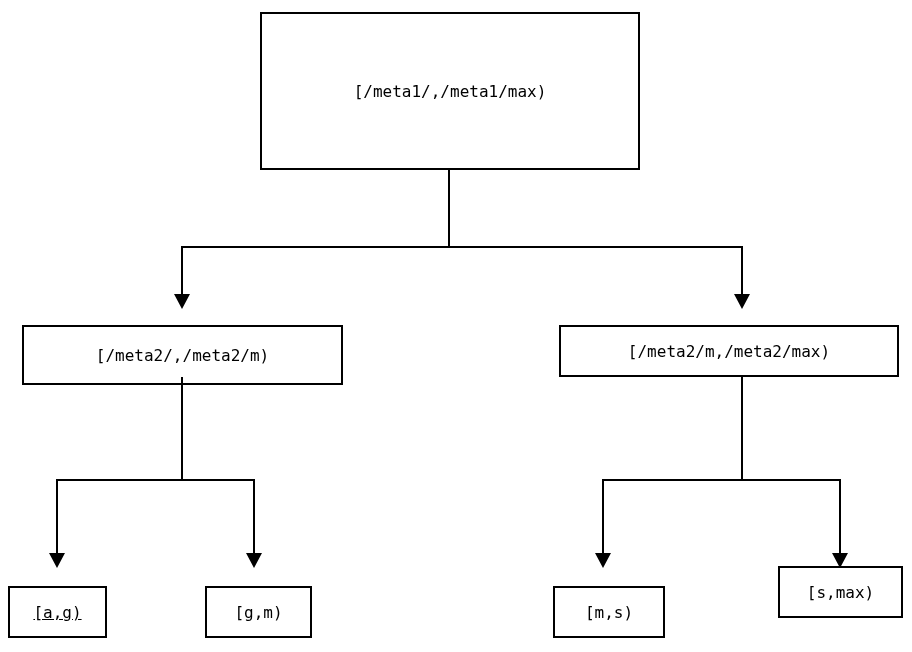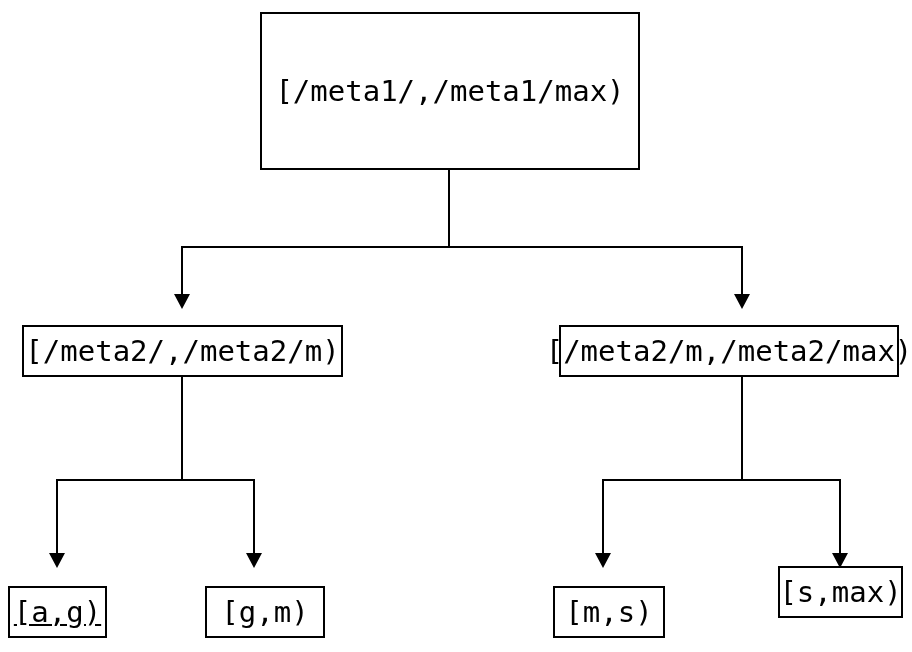--- a/index.html
+++ b/index.html
@@ -17,29 +17,29 @@
     overflow: hidden;
   }
   .node {
     position: absolute;
     box-sizing: border-box;
     border: 2px solid #000000;
     background: #ffffff;
     display: flex;
     align-items: center;
     justify-content: center;
-    font-size: 29px;
+    font-size: 16px;
     letter-spacing: 0;
     white-space: nowrap;
   }
   .node-root   { left: 260px; top: 12px;  width: 380px; height: 158px; }
-  .node-l2a    { left: 22px;  top: 325px; width: 321px; height: 52px; }
+  .node-l2a    { left: 22px;  top: 325px; width: 321px; height: 60px; }
   .node-l2b    { left: 559px; top: 325px; width: 340px; height: 52px; }
   .leaf-ag     { left: 8px;   top: 586px; width: 99px;  height: 52px; text-decoration: underline; }
-  .leaf-gm     { left: 205px; top: 586px; width: 120px;  height: 52px; }
+  .leaf-gm     { left: 205px; top: 586px; width: 107px;  height: 52px; }
   .leaf-ms     { left: 553px; top: 586px; width: 112px; height: 52px; }
   .leaf-smax   { left: 778px; top: 566px; width: 125px; height: 52px; }
 
   .line {
     position: absolute;
     background: #000000;
   }
   
   .e-root-stem      { left: 448px; top: 170px; width: 2px;   height: 78px; }
   .e-root-crossbar  { left: 181px; top: 246px; width: 562px; height: 2px; }

